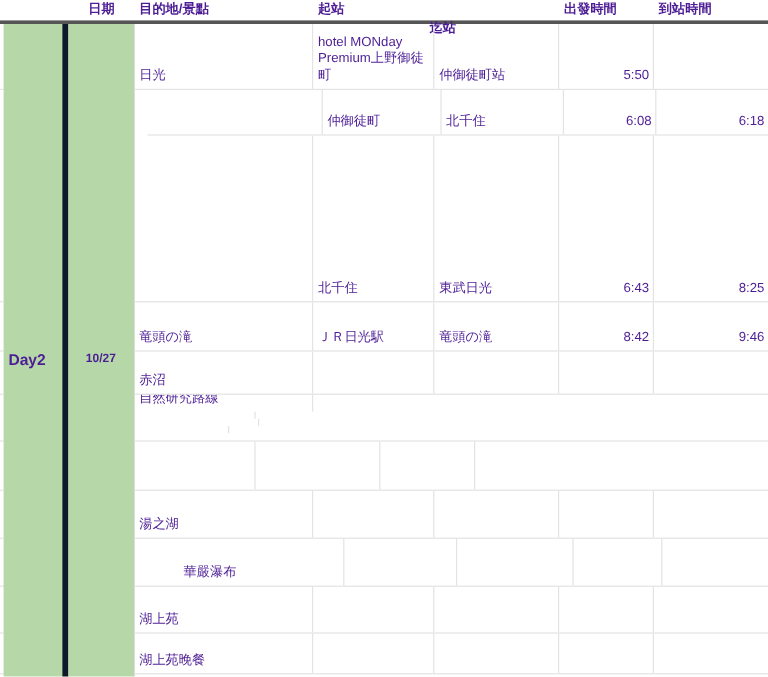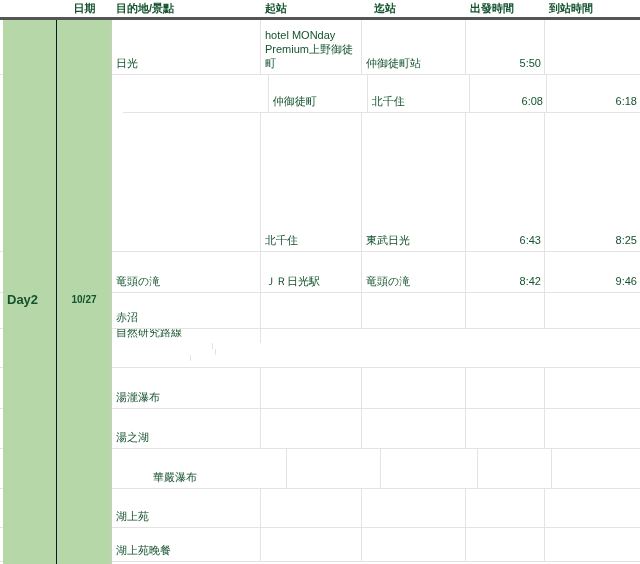--- a/index.html
+++ b/index.html
@@ -1,52 +1,52 @@
 <!DOCTYPE html>
 <html><head>
 <meta charset="utf-8">
 <style>
   html,body{margin:0;padding:0;background:#fff;}
   .sheet{
     position:relative;
     width:640px;height:564px;
     background:#ffffff;
     font-family:"Liberation Sans","DejaVu Sans",sans-serif;
-    color:#14532d;
+    color:#4c1d95;
     overflow:hidden;
   }
   
   .header-row{
     position:absolute;left:0;top:0;width:640px;height:20px;
     box-sizing:border-box;
     border-bottom:3px solid #555555;
     background:#ffffff;
   }
   .hcell{
     position:absolute;top:0;height:17px;
     box-sizing:border-box;
     font-size:11px;font-weight:bold;
     line-height:17px;
     white-space:nowrap;overflow:hidden;
   }
   .h-a{left:0;width:57px;}
   .h-b{left:57px;width:55px;text-align:center;}
   .h-c{left:112px;width:149px;padding-left:4px;}
   .h-d{left:261px;width:101px;padding-left:4px;}
-  .h-e{left:370px;width:104px;padding-left:4px;}
+  .h-e{left:354px;width:104px;padding-left:4px;margin-top:16px;}
   .h-f{left:466px;width:79px;padding-left:4px;}
   .h-g{left:545px;width:95px;padding-left:4px;}
   
   .gutter{position:absolute;left:0;top:20px;width:3px;height:544px;background:#fff;}
   .gutter div{box-sizing:border-box;border-bottom:1px solid #e3e3e3;}
   
   .day-cell{
     position:absolute;left:3px;top:20px;width:54px;height:544px;
     box-sizing:border-box;
-    border-right:1px solid #0f172a;
+    border-right:5px solid #0f172a;
     display:flex;align-items:center;
     padding-left:4px;padding-top:14px;
     font-size:13px;font-weight:bold;
   }
   .date-cell{
     position:absolute;left:57px;top:20px;width:55px;height:544px;
     box-sizing:border-box;
     border-right:1px solid #c6cfbc;
     display:flex;align-items:center;justify-content:center;
     padding-top:14px;
@@ -158,21 +158,20 @@
     <div class="row r6">
       <div class="cell c-dest">戰場之原
 自然研究路線</div>
       <div class="cell c-from"></div>
       <div class="cell c-to"></div>
       <div class="cell c-dep"></div>
       <div class="cell c-arr"></div>
     </div>
 
     <div class="row r7">
-      <div class="cell c-dest">湯瀧瀑布</div>
       <div class="cell c-from"></div>
       <div class="cell c-to"></div>
       <div class="cell c-dep"></div>
       <div class="cell c-arr"></div>
     </div>
 
     <div class="row r8">
       <div class="cell c-dest">湯之湖</div>
       <div class="cell c-from"></div>
       <div class="cell c-to"></div>

